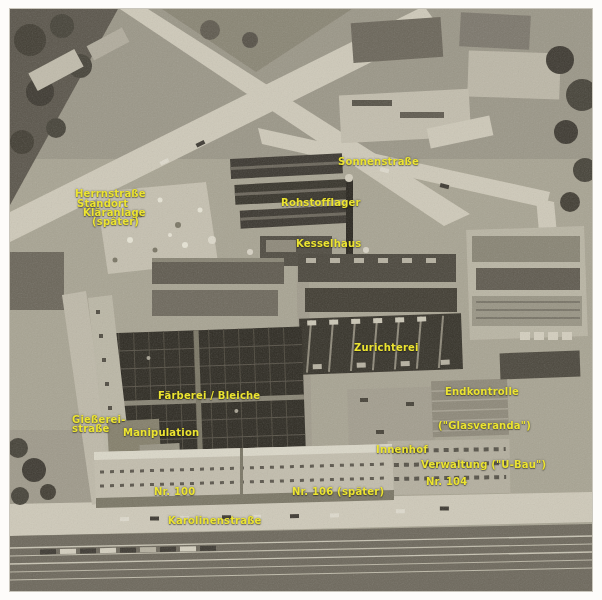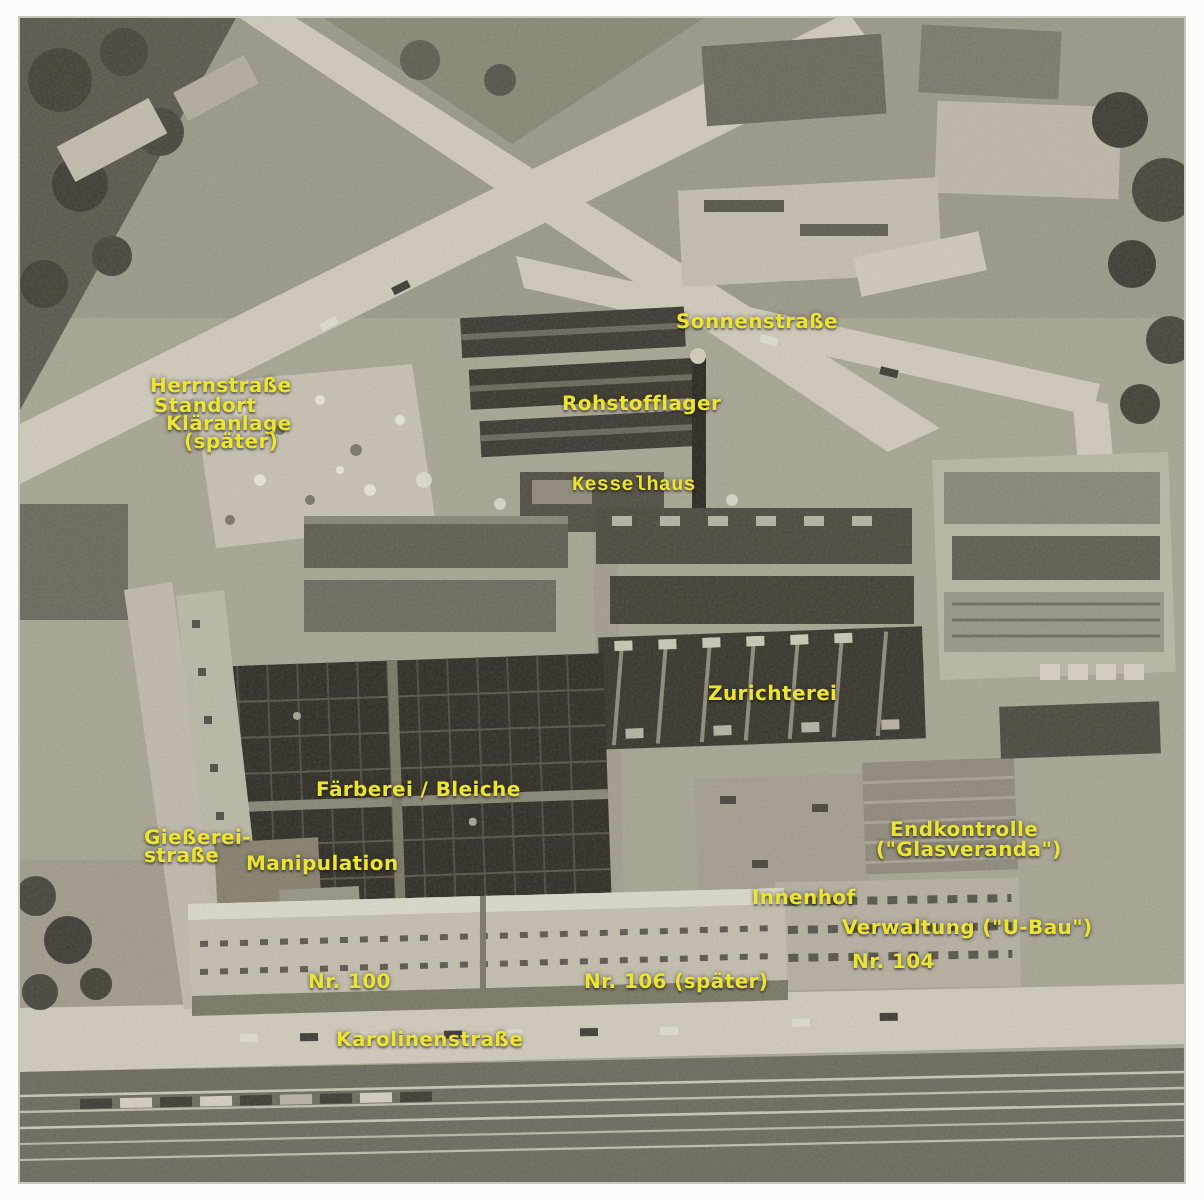--- a/index.html
+++ b/index.html
@@ -282,28 +282,28 @@
     </svg>
   </div>
 
   <div id="label-layer">
       <span class="photo-label" style="left: 30px; top: 188px; color: rgb(236, 228, 50); margin-left: 45px;">Herrnstraße</span>
       <span class="photo-label" style="left: 77px; top: 198px; color: rgb(236, 228, 50);">Standort</span>
       <span class="photo-label" style="left: 83px; top: 207px; color: rgb(236, 228, 50);">Kläranlage</span>
       <span class="photo-label" style="left: 92px; top: 216px; color: rgb(236, 228, 50);">(später)</span>
       <span class="photo-label" style="left: 338px; top: 156px; color: rgb(236, 228, 50);">Sonnenstraße</span>
       <span class="photo-label" style="left: 281px; top: 197px; color: rgb(236, 228, 50);">Rohstofflager</span>
-      <span class="photo-label" style="left: 286px; top: 238px; color: rgb(236, 228, 50); font-family: Liberation Mono, monospace;">Kesselhaus</span>
+      <span class="photo-label" style="left: 296px; top: 238px; color: rgb(236, 228, 50);">Kesselhaus</span>
       <span class="photo-label" style="left: 354px; top: 342px; color: rgb(236, 228, 50);">Zurichterei</span>
       <span class="photo-label" style="left: 158px; top: 390px; color: rgb(236, 228, 50);">Färberei / Bleiche</span>
       <span class="photo-label" style="left: 72px; top: 414px; color: rgb(236, 228, 50);">Gießerei-</span>
       <span class="photo-label" style="left: 72px; top: 423px; color: rgb(236, 228, 50);">straße</span>
       <span class="photo-label" style="left: 113px; top: 427px; color: rgb(236, 228, 50); padding-left: 10px;">Manipulation</span>
       <span class="photo-label" style="left: 376px; top: 416px; color: rgb(236, 228, 50); margin-top: 28px;">Innenhof</span>
-      <span class="photo-label" style="left: 445px; top: 410px; color: rgb(236, 228, 50); text-align: center;">Endkontrolle</span>
+      <span class="photo-label" style="left: 445px; top: 386px; color: rgb(236, 228, 50); text-align: center;">Endkontrolle</span>
       <span class="photo-label" style="left: 438px; top: 420px; color: rgb(236, 228, 50);">("Glasveranda")</span>
       <span class="photo-label" style="left: 421px; top: 459px; color: rgb(236, 228, 50);">Verwaltung ("U-Bau")</span>
       <span class="photo-label" style="left: 426px; top: 476px; color: rgb(236, 228, 50); text-align: right;">Nr. 104</span>
       <span class="photo-label" style="left: 154px; top: 486px; color: rgb(236, 228, 50);">Nr. 100</span>
       <span class="photo-label" style="left: 292px; top: 486px; color: rgb(236, 228, 50);">Nr. 106 (später)</span>
       <span class="photo-label" style="left: 168px; top: 515px; color: rgb(236, 228, 50);">Karolinenstraße</span>
     </div>
 </div>
 
 </body></html>

